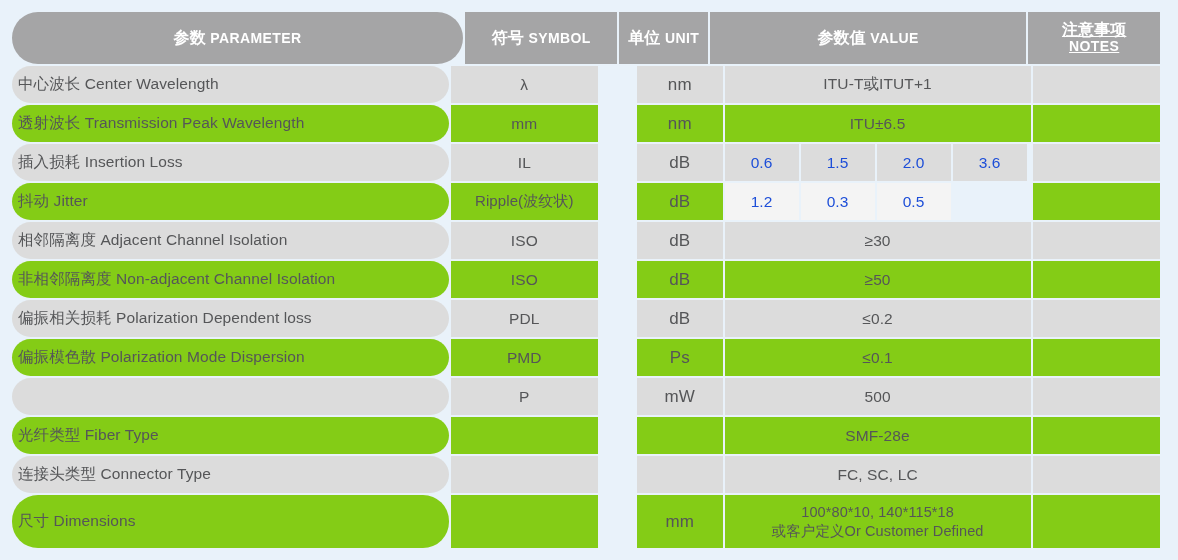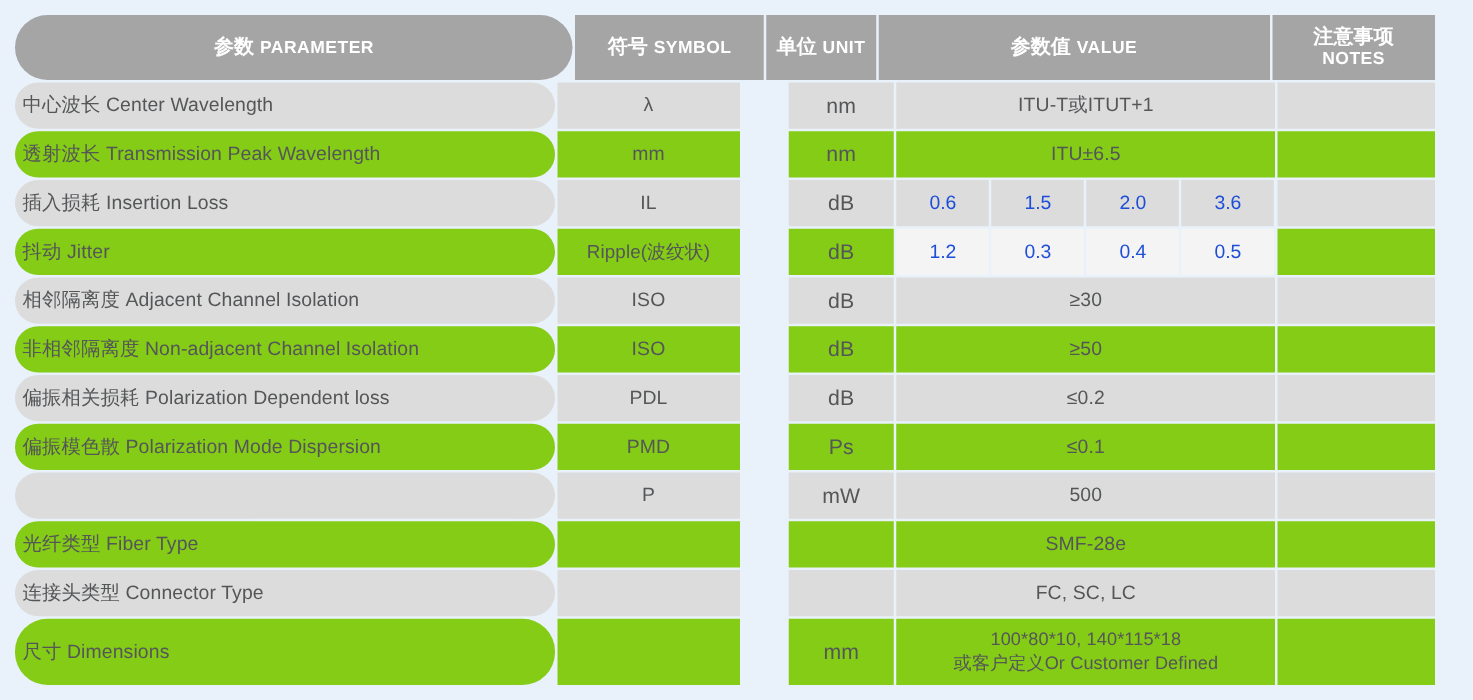--- a/index.html
+++ b/index.html
@@ -39,21 +39,21 @@
   .cell {
     box-sizing: border-box;
     display: flex;
     align-items: center;
     min-height: 37px;
     margin-right: 2px;
     font-size: 15.5px;
     color: #555658;
     letter-spacing: 0.1px;
   }
-  .cell:last-child { margin-right: 12px; }
+  .cell:last-child { margin-right: 0; text-decoration: underline; }
 
   .cell.center { justify-content: center; text-align: center; }
   .cell.left   { justify-content: flex-start; padding-left: 6px; }
 
   
   .row.header .cell {
     background: #a5a5a6;
     color: #ffffff;
     min-height: 52px;
     font-size: 16px;
@@ -165,21 +165,20 @@
     <div class="cell c-notes center"></div>
   </div>
 
   <div class="row light">
     <div class="cell c-param left">抖动 Jitter</div>
     <div class="cell c-sym center sym-small">Ripple(波纹状)</div>
     <div class="cell c-unit center unit-lg">dB</div>
     <div class="c-val split">
       <div class="sub">1.2</div>
       <div class="sub">0.3</div>
-      <div class="sub">0.4</div>
       <div class="sub">0.5</div>
     </div>
     <div class="cell c-notes center"></div>
   </div>
 
   <div class="row dark">
     <div class="cell c-param left">相邻隔离度 Adjacent Channel  Isolation</div>
     <div class="cell c-sym center">ISO</div>
     <div class="cell c-unit center unit-lg">dB</div>
     <div class="cell c-val center">≥30</div>

